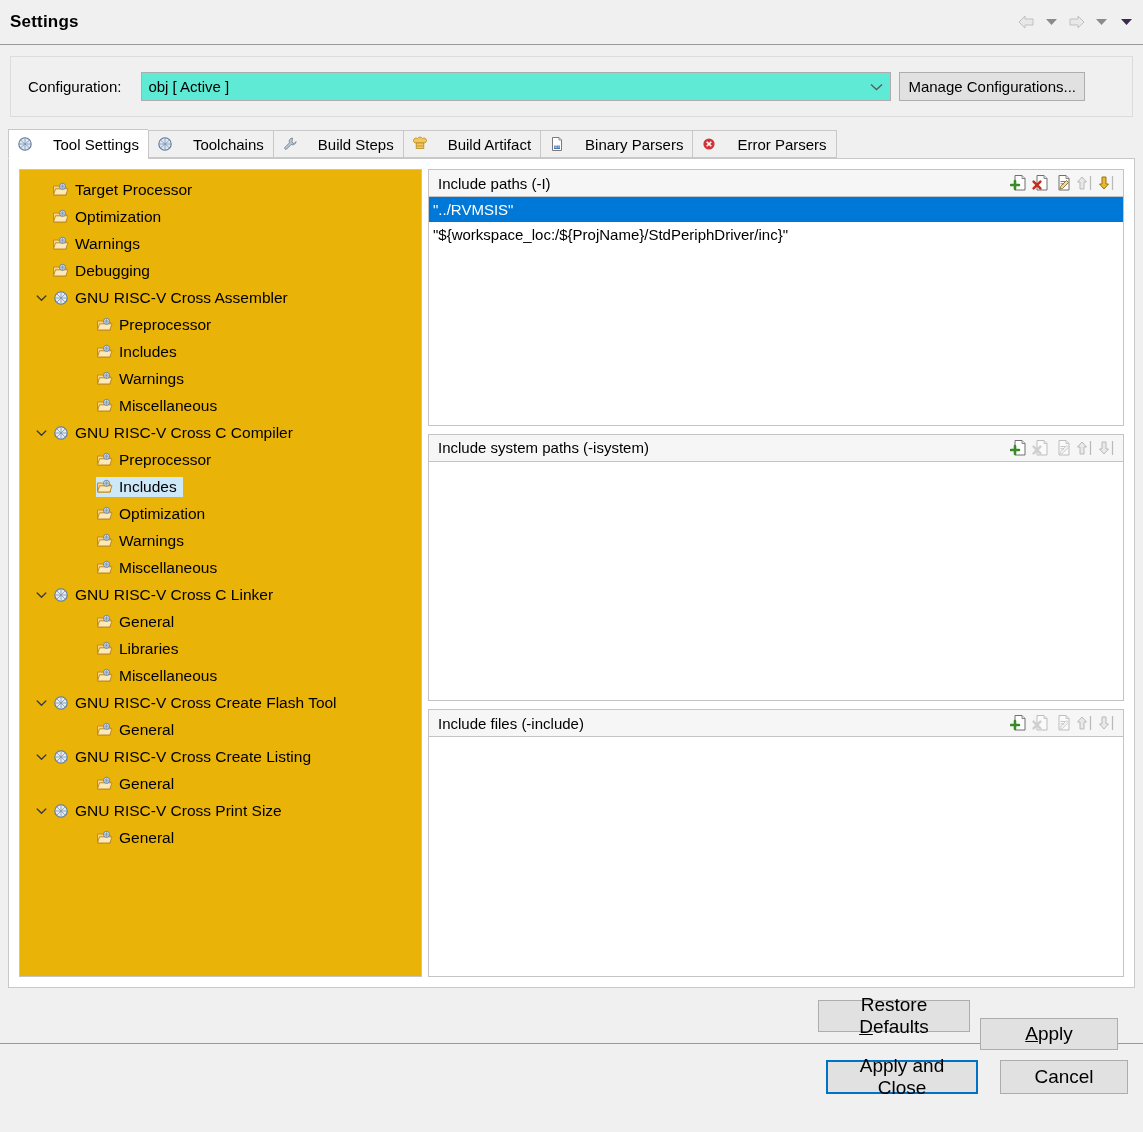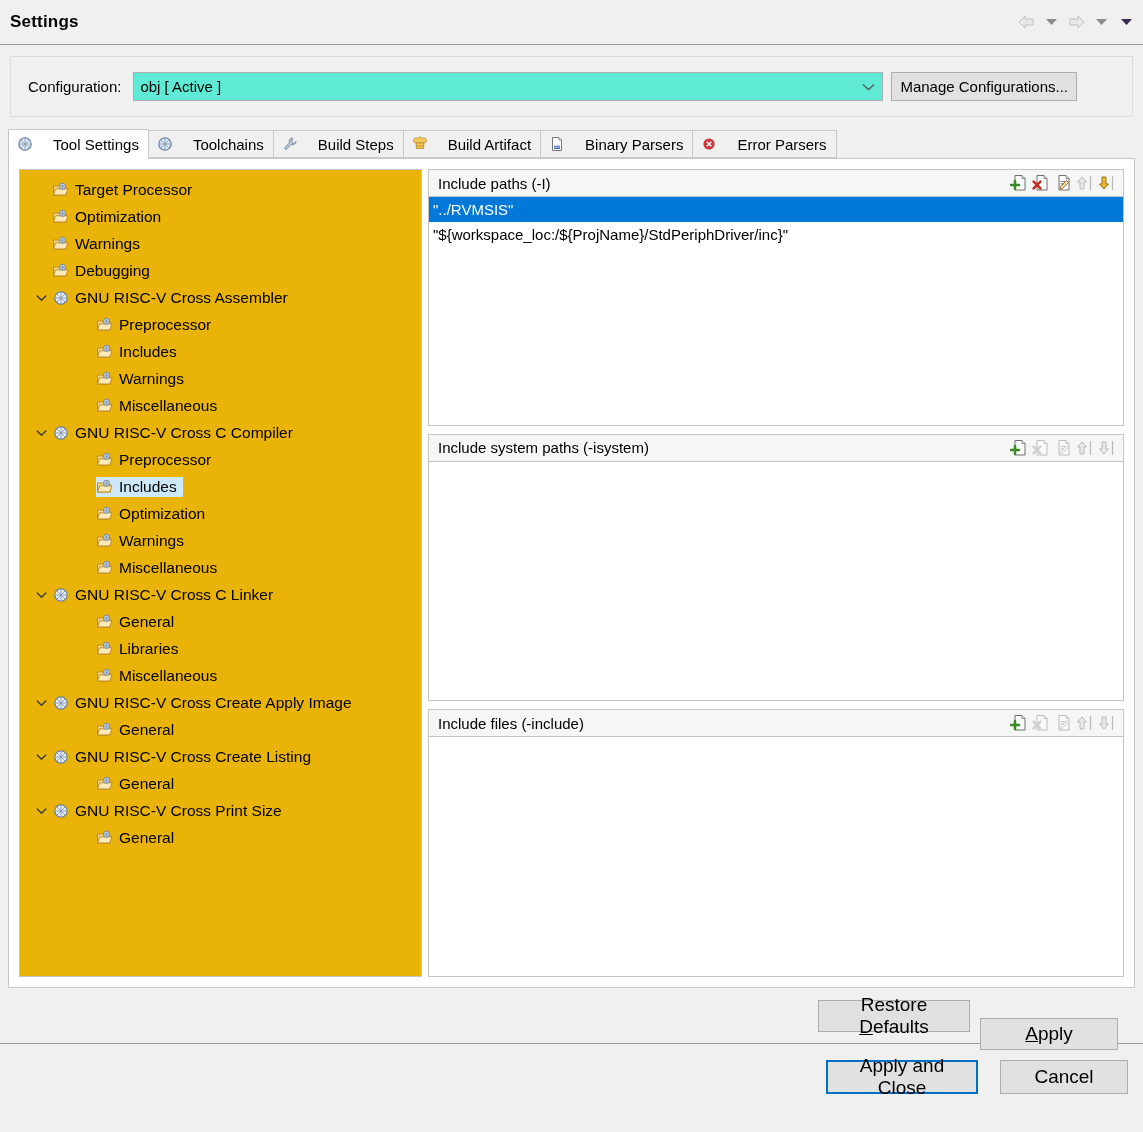--- a/index.html
+++ b/index.html
@@ -34,21 +34,21 @@
 
   
   .config-group {
     margin: 11px 10px 0 10px;
     border: 1px solid #dcdcdc;
     background: #f0f0f0;
     height: 61px;
     display: flex; align-items: center;
     padding: 0 6px;
   }
-  .config-label { font-size: 15px; margin-right: 12px; margin-left: 11px;}
+  .config-label { font-size: 15px; margin-right: 20px; margin-left: 11px;}
   .config-combo {
     flex: 0 0 750px;
     height: 29px;
     background: #5eead4;
     border: 1px solid #adadad;
     display: flex; align-items: center;
     padding: 0 4px 0 6px;
     font-size: 15px;
     position: relative;
   }
@@ -559,21 +559,21 @@
         <span class="twisty">
           <svg width="11" height="8" viewBox="0 0 11 8">
             <path d="M1.2 2 L5.5 6.2 L9.8 2" fill="none" stroke="#3c3c3c" stroke-width="1.4" stroke-linecap="round"></path>
           </svg>
         </span>
         <span class="t-label-wrap">
           <span class="t-icon"><svg width="18" height="16" viewBox="0 0 18 16">
               <circle cx="9" cy="8" r="6.2" fill="#e4ebf3" stroke="#5b7a9e" stroke-width="1.1"></circle>
               <path d="M2.9 8 H15.1 M9 1.9 V14.1 M4.6 3.6 L13.4 12.4 M13.4 3.6 L4.6 12.4" stroke="#7d93ad" stroke-width=".8"></path>
             </svg></span>
-          <span class="t-label">GNU RISC-V Cross Create Apply Image</span>
+          <span class="t-label">GNU RISC-V Cross Create Flash Tool</span>
         </span>
       </div>
       <div class="tree-row indent-2">
         <span class="twisty"></span>
         <span class="t-label-wrap">
           <span class="t-icon"><svg width="18" height="16" viewBox="0 0 18 16">
               <path d="M1.5 4 H6.5 L8 5.5 H14.5 V13 H1.5 Z" fill="#fcd78a" stroke="#c08c22" stroke-width="1"></path>
               <path d="M3.5 6.8 H16 L13.8 13 H1.5 Z" fill="#fde8b8" stroke="#c08c22" stroke-width="1"></path>
               <circle cx="10.5" cy="4.3" r="3" fill="#e9eef5" stroke="#5b7a9e" stroke-width=".9"></circle>
               <path d="M7.6 4.3 H13.4 M10.5 1.4 V7.2 M8.4 2.2 L12.6 6.4 M12.6 2.2 L8.4 6.4" stroke="#7d93ad" stroke-width=".7"></path>

